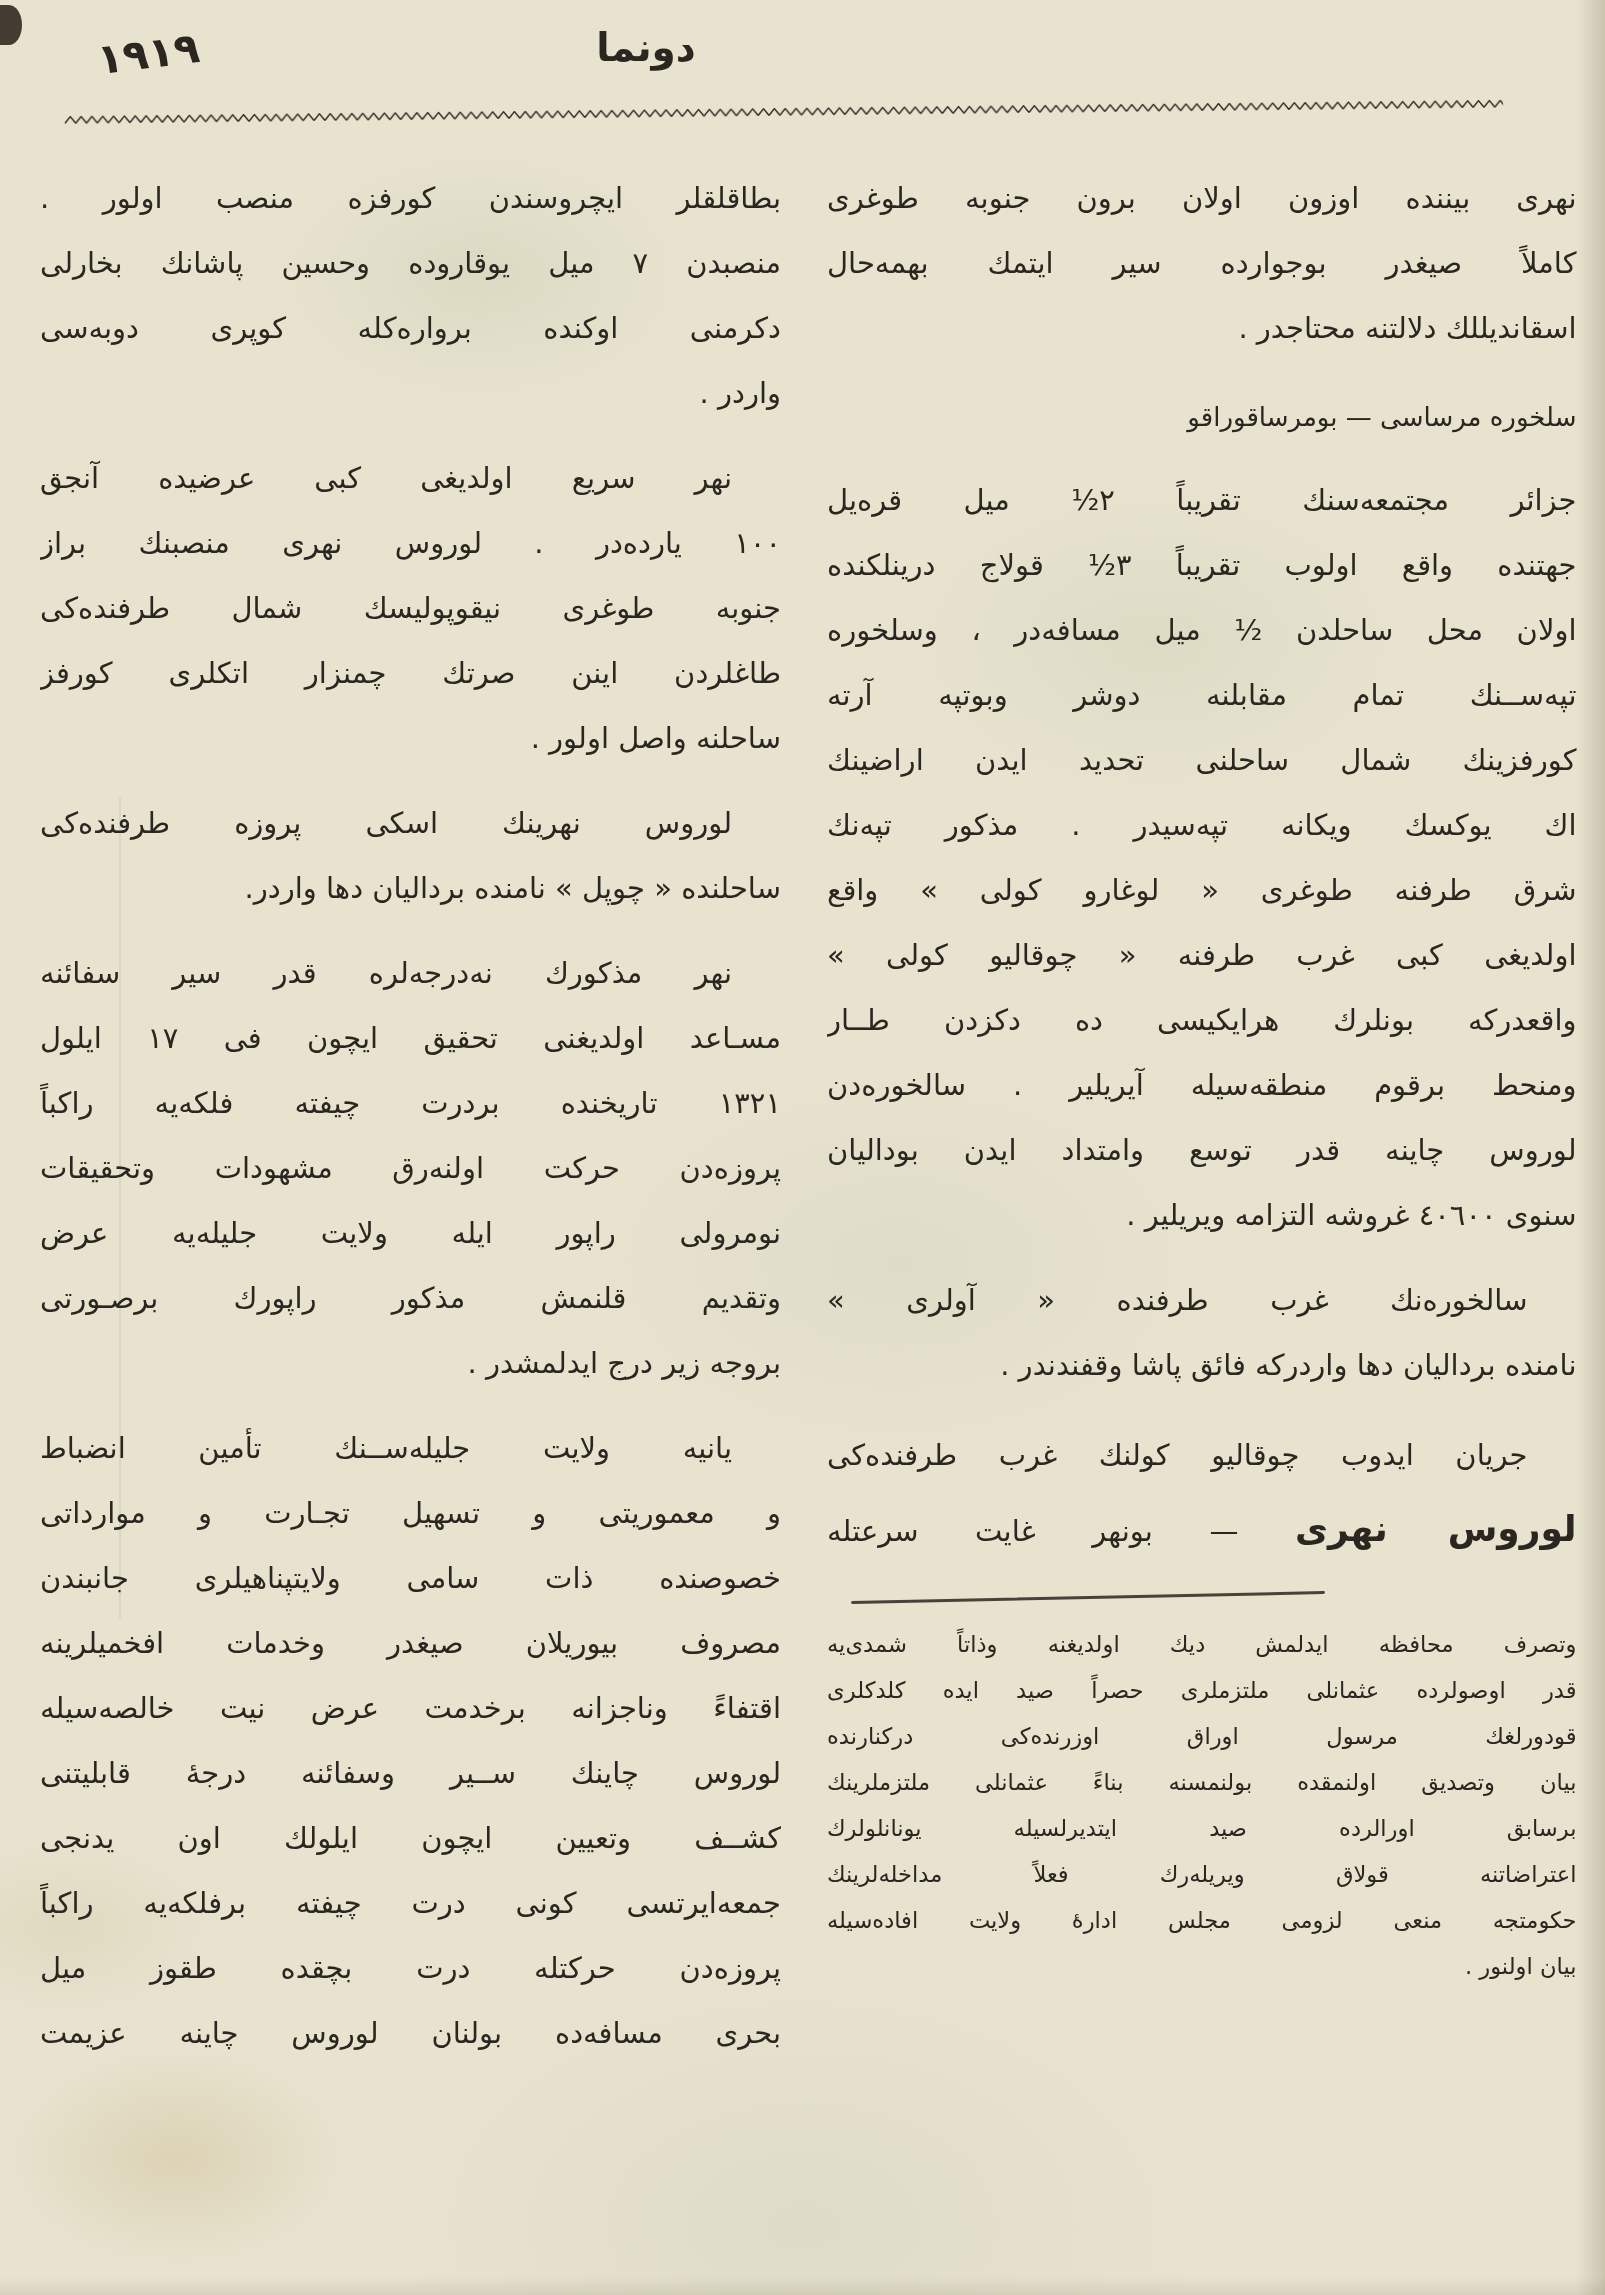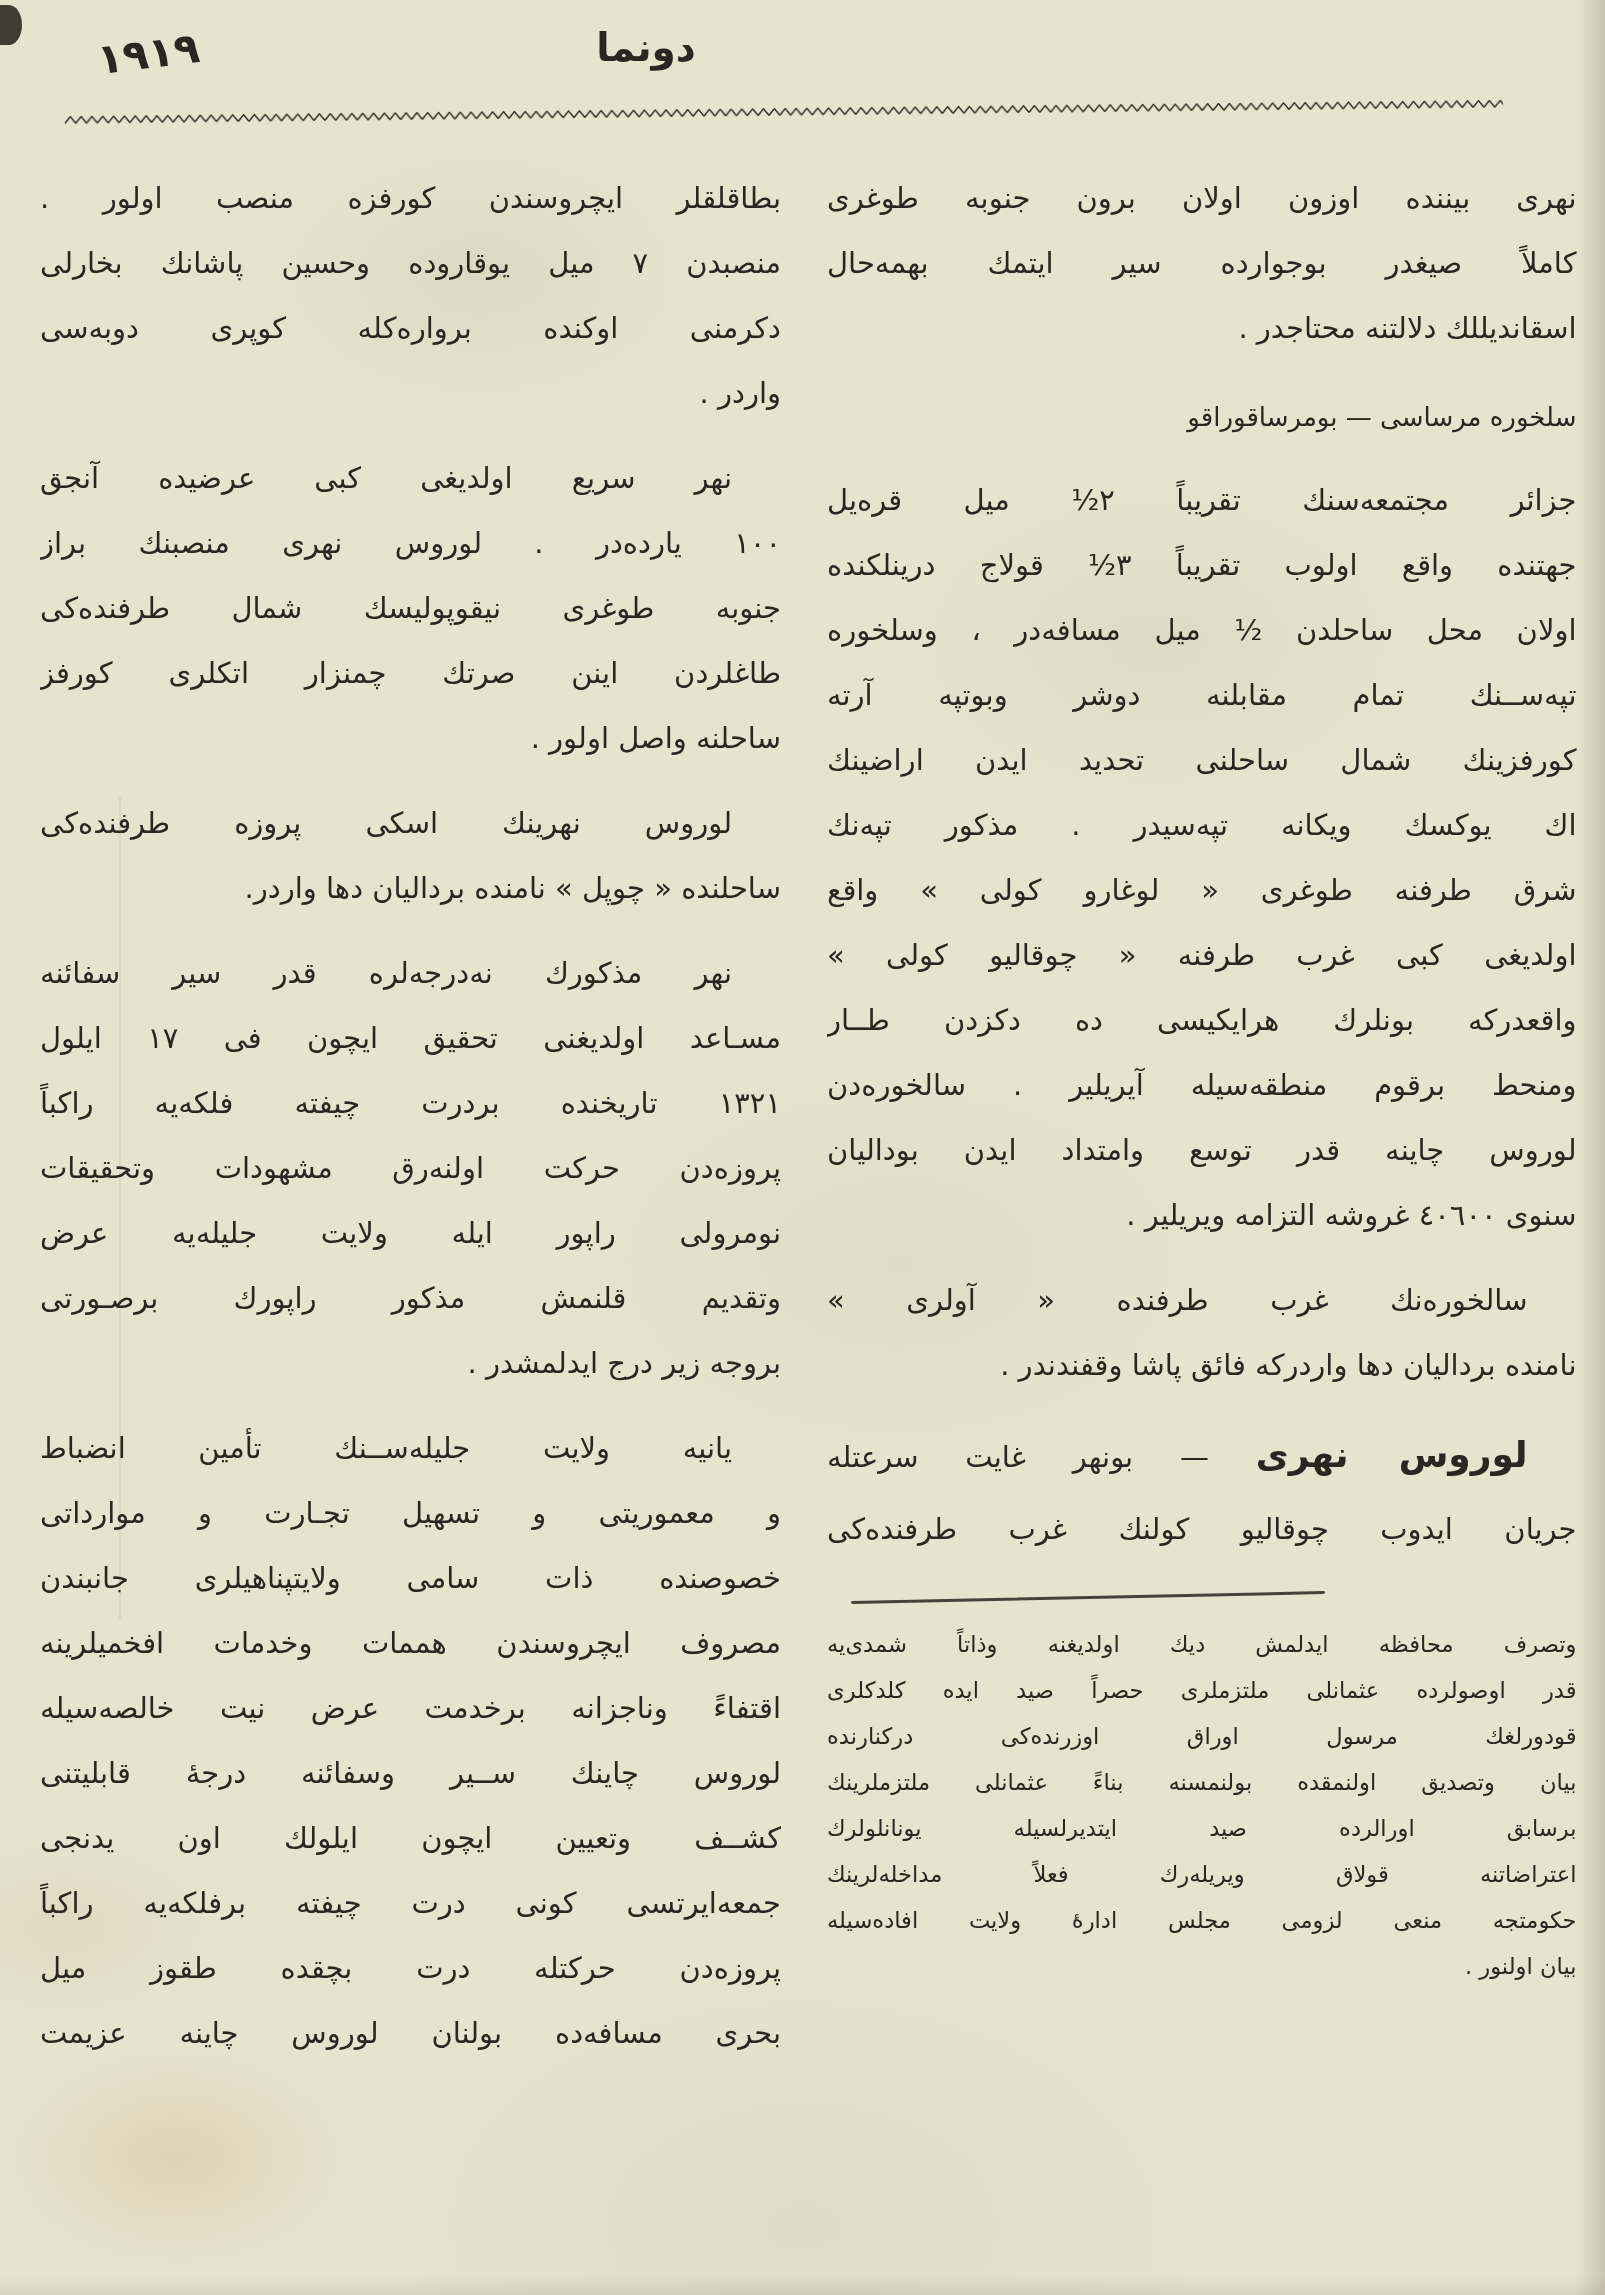--- a/index.html
+++ b/index.html
@@ -96,21 +96,21 @@
         <div class="line">١٣٢١ تاريخنده بردرت چيفته فلكه‌يه راكباً</div>
         <div class="line">پروزه‌دن حركت اولنه‌رق مشهودات وتحقيقات</div>
         <div class="line">نومرولى راپور ايله ولايت جليله‌يه عرض</div>
         <div class="line">وتقديم قلنمش مذكور راپورك برصـورتى</div>
         <div class="line last">بروجه زير درج ايدلمشدر .</div>
       </div>
       <div class="para indent">
         <div class="line">يانيه ولايت جليله‌ســنك تأمين انضباط</div>
         <div class="line">و معموريتى و تسهيل تجـارت و موارداتى</div>
         <div class="line">خصوصنده ذات سامى ولايتپناهيلرى جانبندن</div>
-        <div class="line">مصروف ايچروسندن هممات وخدمات افخميلرينه</div>
+        <div class="line">مصروف بيوريلان صيغدر وخدمات افخميلرينه</div>
         <div class="line">اقتفاءً وناجزانه برخدمت عرض نيت خالصه‌سيله</div>
         <div class="line">لوروس چاينك ســير وسفائنه درجهٔ قابليتنى</div>
         <div class="line">كشــف وتعيين ايچون ايلولك اون يدنجى</div>
         <div class="line">جمعه‌ايرتسى كونى درت چيفته برفلكه‌يه راكباً</div>
         <div class="line">پروزه‌دن حركتله درت بچقده طقوز ميل</div>
         <div class="line">بحرى مسافه‌ده بولنان لوروس چاينه عزيمت</div>
       </div>
     </div>
   <div class="col col-right">
       <div class="para">
@@ -131,22 +131,22 @@
         <div class="line">واقعدركه بونلرك هرايكيسى ده دكزدن طــار</div>
         <div class="line">ومنحط برقوم منطقه‌سيله آيريلير . سالخوره‌دن</div>
         <div class="line">لوروس چاينه قدر توسع وامتداد ايدن بوداليان</div>
         <div class="line last">سنوى ٤٠٦٠٠ غروشه التزامه ويريلير .</div>
       </div>
       <div class="para indent">
         <div class="line">سالخوره‌نك غرب طرفنده « آولرى »</div>
         <div class="line last">نامنده برداليان دها واردركه فائق پاشا وقفندندر .</div>
       </div>
       <div class="para indent big">
+        <div class="line">جريان ايدوب چوقاليو كولنك غرب طرفنده‌كى</div>
         <div class="line"><span class="lead">لوروس نهرى</span> — بونهر غايت سرعتله</div>
-        <div class="line">جريان ايدوب چوقاليو كولنك غرب طرفنده‌كى</div>
       </div>
       <div class="fn-rule"></div>
       <div class="footnote">
         <div class="fn-line">وتصرف محافظه ايدلمش ديك اولديغنه وذاتاً شمدى‌يه</div>
         <div class="fn-line">قدر اوصولرده عثمانلى ملتزملرى حصراً صيد ايده كلدكلرى</div>
         <div class="fn-line">قودورلغك مرسول اوراق اوزرنده‌كى دركنارنده</div>
         <div class="fn-line">بيان وتصديق اولنمقده بولنمسنه بناءً عثمانلى ملتزملرينك</div>
         <div class="fn-line">برسابق اورالرده صيد ايتديرلسيله يونانلولرك</div>
         <div class="fn-line">اعتراضاتنه قولاق ويريله‌رك فعلاً مداخله‌لرينك</div>
         <div class="fn-line">حكومتجه منعى لزومى مجلس ادارهٔ ولايت افاده‌سيله</div>

